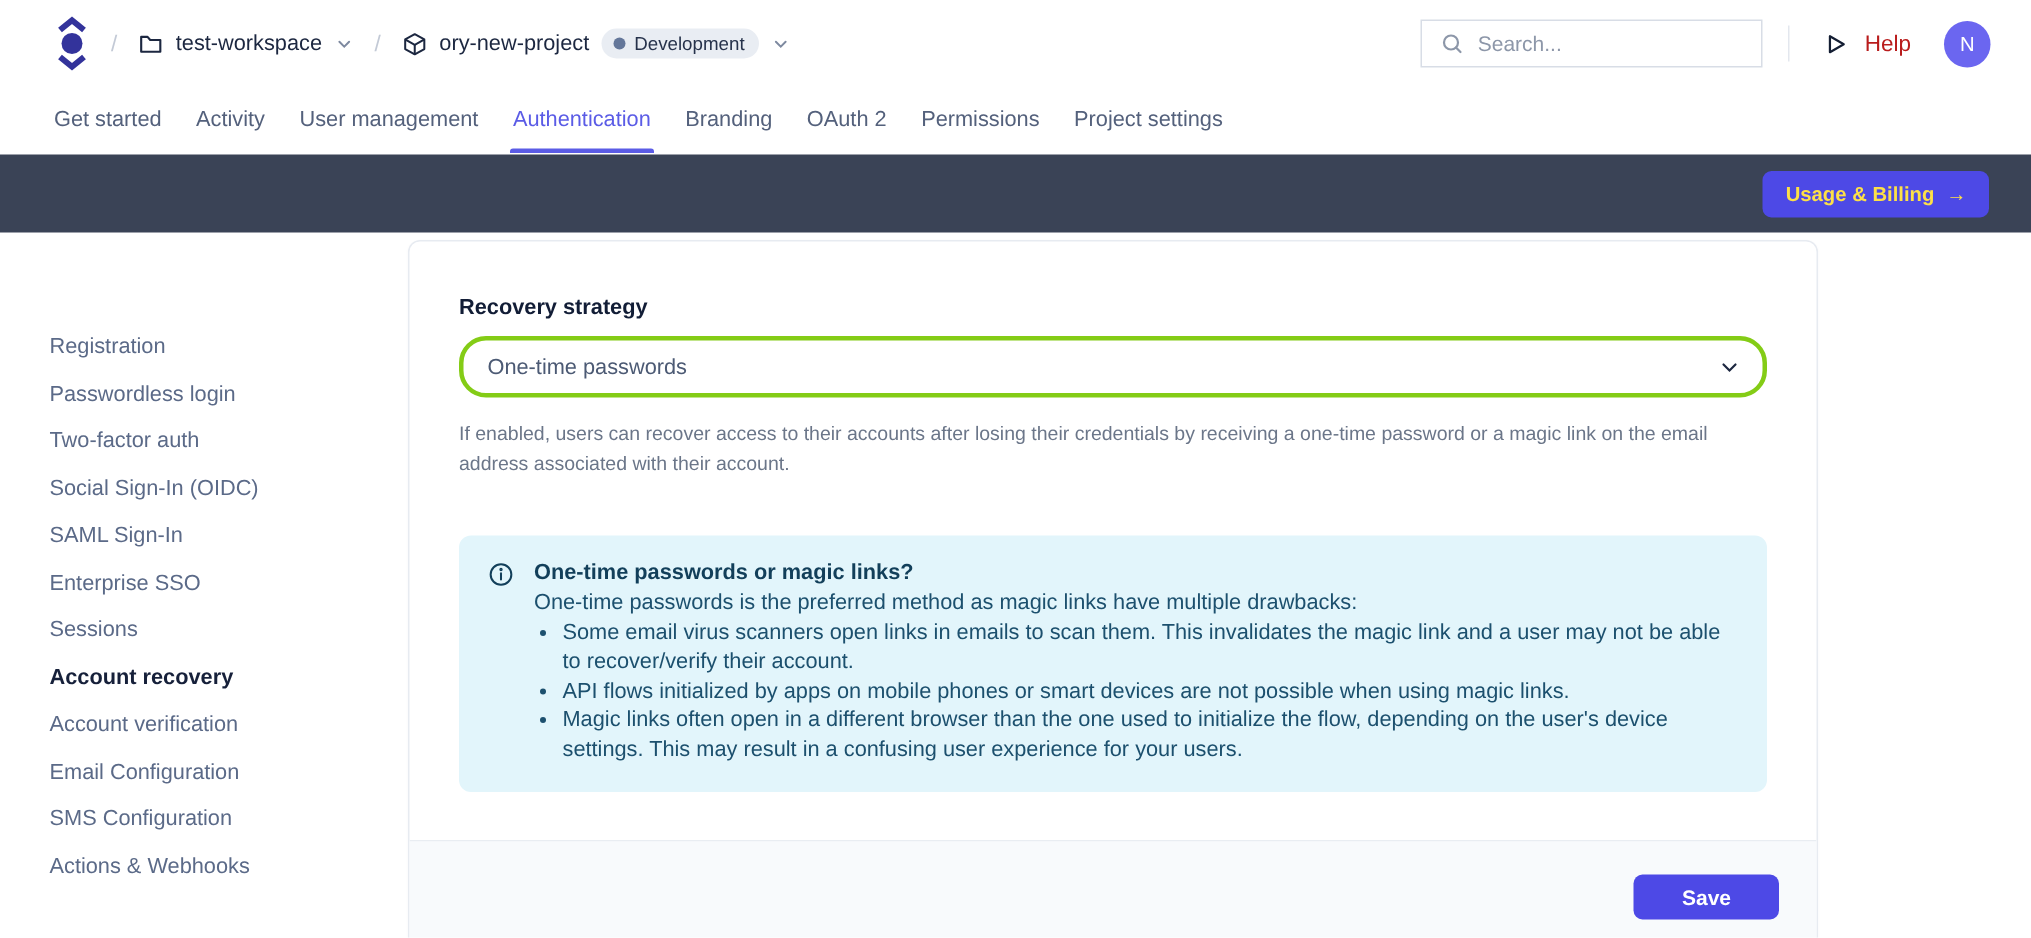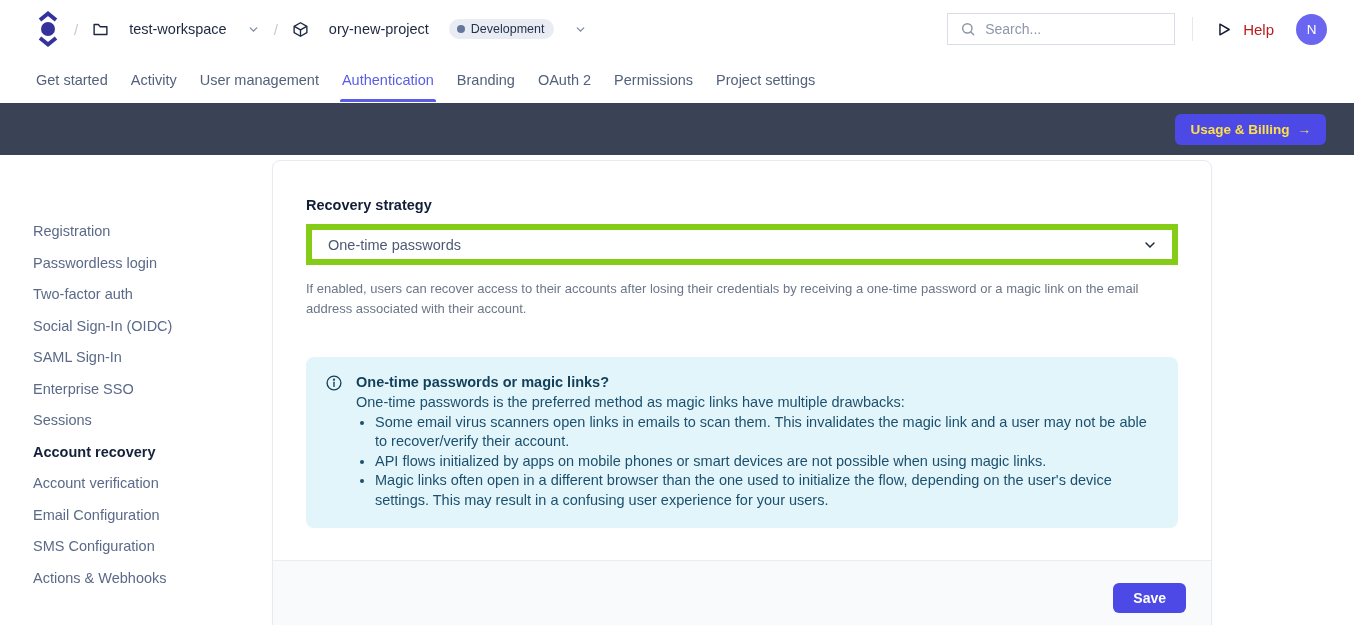--- a/index.html
+++ b/index.html
@@ -3,21 +3,21 @@
 <meta charset="utf-8">
 <style>
   * { margin:0; padding:0; box-sizing:border-box; }
   html,body { width:1354px; height:625px; background:#ffffff; overflow:hidden;
               font-family:"Liberation Sans", sans-serif; color:#1f2a44; }
 
   
   .header { height:58px; display:flex; align-items:center; padding:0 27px 0 36px; background:#fff; }
   .crumbs { display:flex; align-items:center; gap:14px; font-size:14.5px; color:#1c2740; }
   .crumb-sep { color:#c3cad6; font-size:15px; }
-  .crumb-item { display:flex; align-items:center; gap:20px; cursor:pointer; }
+  .crumb-item { display:flex; align-items:center; gap:8px; cursor:pointer; }
   .crumb-item .txt { font-weight:500; color:#1c2740; }
   .badge { display:flex; align-items:center; gap:6px; background:#e9edf3; border-radius:10px;
            padding:3px 10px 3px 8px; font-size:12.5px; color:#26324b; }
   .badge .dot { width:8px; height:8px; border-radius:50%; background:#64779a; }
   .header-right { margin-left:auto; display:flex; align-items:center; }
   .search-box { display:flex; align-items:center; gap:9px; width:228px; height:32px;
                 border:1px solid #d8dde6; border-radius:0; padding:0 12px; }
   .search-box input { border:none; outline:none; flex:1; font-size:14px; color:#33405c;
                       font-family:"Liberation Sans", sans-serif; background:transparent; }
   .search-box input::placeholder { color:#8d97a9; }
@@ -45,38 +45,38 @@
   
   .content { display:flex; align-items:flex-start; }
   .sidebar { width:272px; padding:67px 0 0 33px; display:flex; flex-direction:column; gap:13.5px;justify-content:space-between; }
   .side-item { font-size:14.5px; color:#5b6a88; cursor:pointer; line-height:18px; }
   .side-item.active { color:#16203a; font-weight:bold; }
 
   .card { margin:5px 142px 0 0; width:940px; background:#fff; border:1px solid #e7ebf1;
           border-radius:8px; box-shadow:0 1px 2px rgba(30,40,70,.04); }
   .card-body { padding:36px 33px 0 33px; }
   .field-label { font-size:14.5px; font-weight:bold; color:#121d36; margin-bottom:11px; }
-  .select { height:41px; border:6px solid #84cc16; border-radius:0; display:flex;
+  .select { height:41px; border:3px solid #84cc16; border-radius:18px; display:flex;
             align-items:center; padding:0 14px 0 16px; cursor:pointer; }
   .select .val { font-size:14.5px; color:#4c5a74; flex:1; }
   .field-desc { margin-top:14px; font-size:13px; line-height:20px; color:#6b7689; }
 
   .info-box { margin-top:38px; background:#e2f5fb; border-radius:8px; display:flex; gap:13px;
               padding:15px 20px 18px 19px; color:#1c506e; }
   .info-box .icon-col { padding-top:2px; }
   .info-title { font-size:14.5px; font-weight:bold; color:#123f5a; line-height:20px; }
   .info-intro { font-size:14.5px; line-height:19.5px; margin-top:1px; }
   .info-box ul { margin:0; padding-left:19px; }
   .info-box li { font-size:14.5px; line-height:19.5px; }
 
   .card-footer { margin-top:32px; border-top:1px solid #e9edf2; background:#f8fafc;
                  height:75px; display:flex; align-items:center; justify-content:flex-end;
                  padding-right:25px; border-radius:0 0 8px 8px; }
   .save-btn { background:#4d49e6; color:#fff; border:none; border-radius:6px; height:30px;
-              padding:0 20px; font-size:14px; font-weight:bold; cursor:pointer;
+              padding:0 32px; font-size:14px; font-weight:bold; cursor:pointer;
               font-family:"Liberation Sans", sans-serif; }
 
   svg { display:block; }
 </style>
 </head>
 <body>
 
 <div class="header">
   <div class="crumbs">
     <span>

